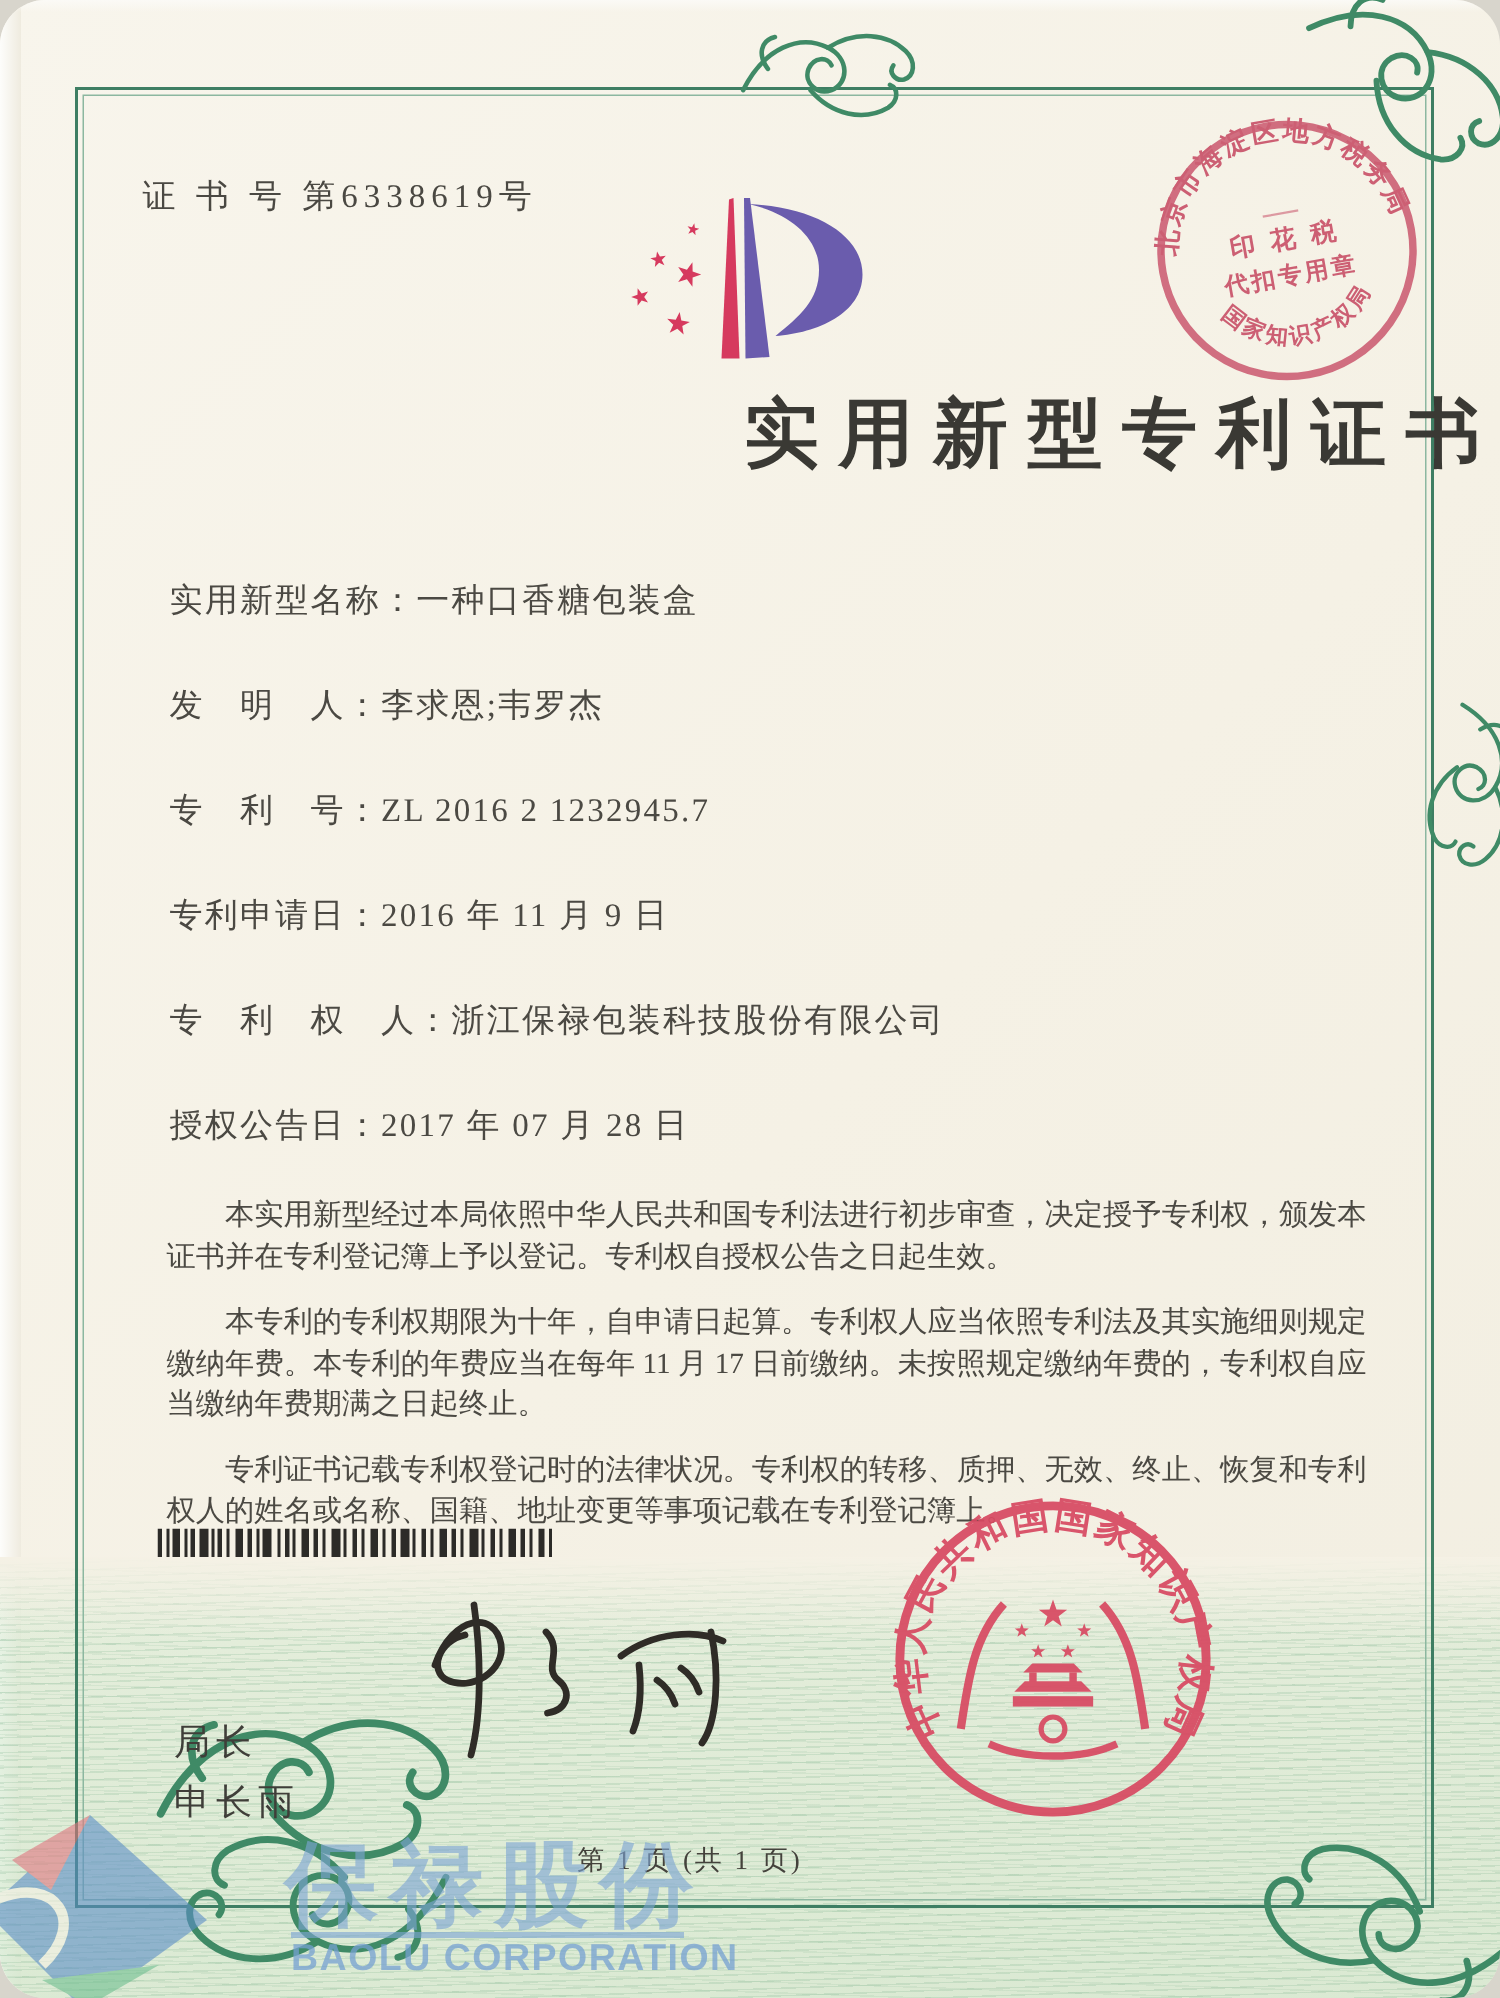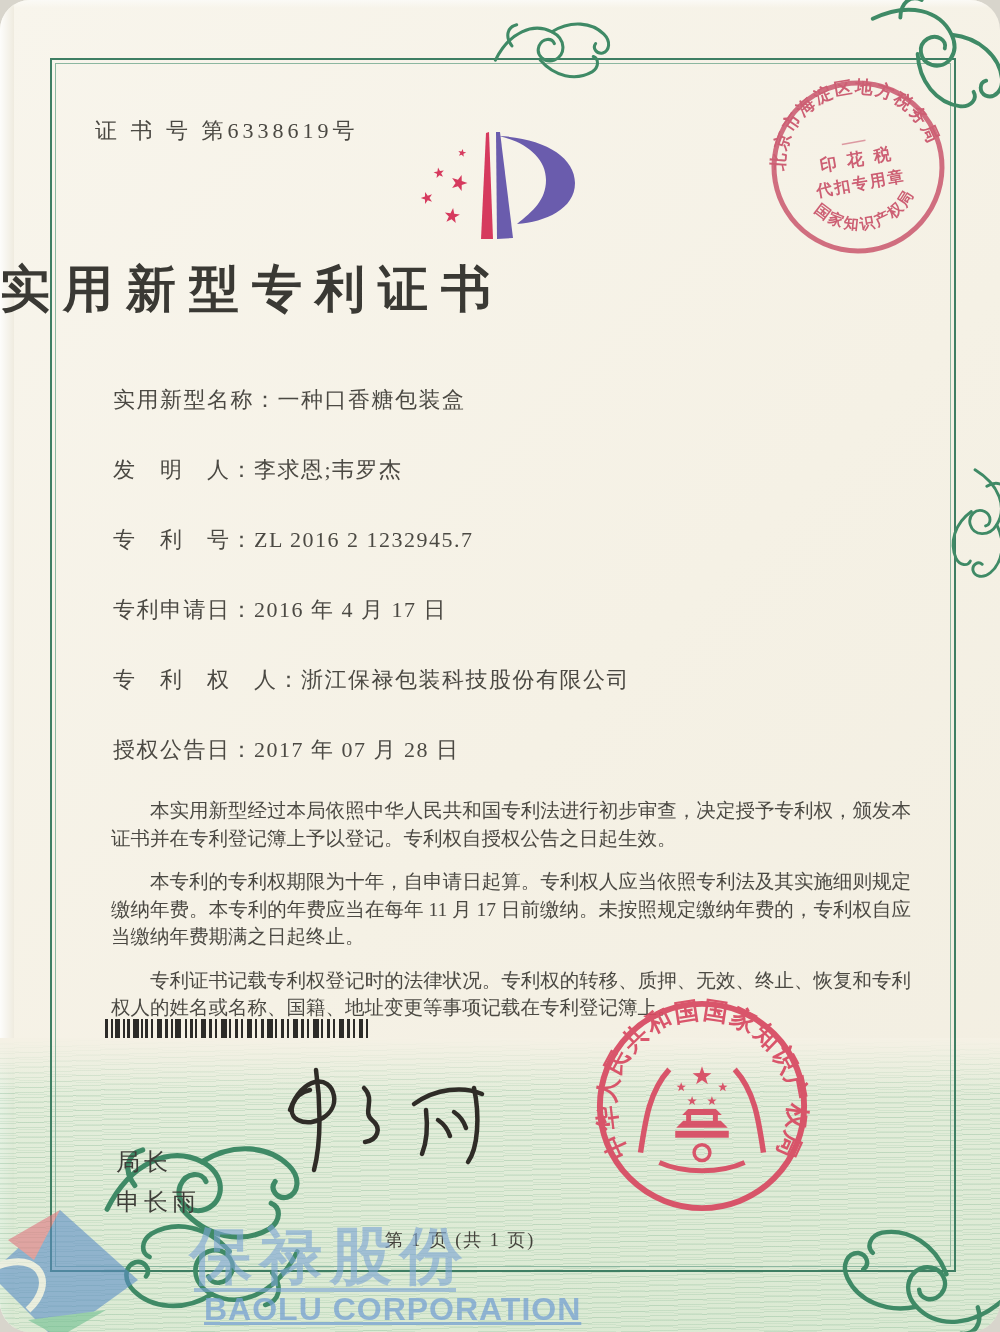--- a/index.html
+++ b/index.html
@@ -30,21 +30,21 @@
 
   .ornament{position:absolute;z-index:3;color:#3f8a66;}
 
   .cert-no{position:absolute;left:95px;top:116px;z-index:4;
     font-size:22px;letter-spacing:4px;color:#4a4842;}
 
   .logo{position:absolute;left:382px;top:112px;z-index:4;}
 
   .tax-stamp{position:absolute;left:763px;top:72px;z-index:5;transform:rotate(-10deg);opacity:.92;}
 
-  .title{position:absolute;left:0;right:0;top:256px;z-index:4;text-align:left;
+  .title{position:absolute;left:0;right:0;top:256px;z-index:4;text-align:right;
     font-size:50px;font-weight:700;letter-spacing:13px;color:#3a3934;}
 
   .field{position:absolute;left:113px;z-index:4;font-size:22px;letter-spacing:1.5px;color:#4b4943;white-space:nowrap;}
 
   .body-text{position:absolute;left:95px;width:832px;top:781px;z-index:4;
     font-size:19.5px;line-height:27.5px;color:#4b4943;text-align:justify;}
   .body-text p{margin:16px;text-indent:2em;}
 
   .barcode{position:absolute;left:105px;top:1019px;z-index:4;}
 
@@ -56,21 +56,21 @@
   .seal{position:absolute;left:588px;top:992px;z-index:5;opacity:.93;}
   .seal-date{position:absolute;left:606px;top:1165px;z-index:6;
     font-size:22px;letter-spacing:3px;color:#47443d;white-space:nowrap;}
 
   .page-num{position:absolute;left:60px;width:800px;top:1228px;z-index:4;
     text-align:center;font-size:18px;letter-spacing:2px;color:#44423c;}
 
   .wm{z-index:7;position:absolute;font-family:"Liberation Sans","DejaVu Sans",sans-serif;font-weight:700;margin-left:44px;}
   .wm-cn{left:146px;top:1214px;font-size:62px;letter-spacing:8px;color:rgba(125,165,212,0.62);white-space:nowrap;}
   .wm-line{left:150px;top:1288px;width:262px;height:4px;background:rgba(125,165,212,0.62);}
-  .wm-en{left:160px;top:1291px;font-size:32px;letter-spacing:1px;color:rgba(118,160,210,0.75);white-space:nowrap;text-decoration:underline;}
+  .wm-en{left:150px;top:1291px;font-size:25px;letter-spacing:1px;color:rgba(118,160,210,0.75);white-space:nowrap;}
   .wm-logo{position:absolute;left:-12px;top:1202px;z-index:7;}
 </style>
 </head>
 <body>
 
 <div class="page">
 
   <svg width="0" height="0" style="position:absolute" aria-hidden="true">
     <defs>
       <path id="star5" d="M0,-10 L2.35,-3.24 L9.51,-3.09 L3.8,1.24 L5.88,8.09 L0,4 L-5.88,8.09 L-3.8,1.24 L-9.51,-3.09 L-2.35,-3.24 Z"></path>
@@ -141,21 +141,21 @@
     <text x="95" y="93" text-anchor="middle" font-size="17" letter-spacing="3" fill="#c9536a" font-weight="bold">印 花 税</text>
     <text x="95" y="117" text-anchor="middle" font-size="16" letter-spacing="2" fill="#c9536a" font-weight="bold">代扣专用章</text>
     <path d="M83,70 L107,70" stroke="#c9536a" stroke-width="1.5" opacity=".6"></path>
   </svg>
 
   <div class="title">实用新型专利证书</div>
 
   <div class="field" style="top:385px">实用新型名称：一种口香糖包装盒</div>
   <div class="field" style="top:455px">发　明　人：李求恩;韦罗杰</div>
   <div class="field" style="top:525px">专　利　号：ZL 2016 2 1232945.7</div>
-  <div class="field" style="top:595px">专利申请日：2016 年 4 月 17 日</div>
+  <div class="field" style="top:595px">专利申请日：2016 年 11 月 9 日</div>
   <div class="field" style="top:665px">专　利　权　人：浙江保禄包装科技股份有限公司</div>
   <div class="field" style="top:735px">授权公告日：2017 年 07 月 28 日</div>
 
   <div class="body-text">
     <p>本实用新型经过本局依照中华人民共和国专利法进行初步审查，决定授予专利权，颁发本证书并在专利登记簿上予以登记。专利权自授权公告之日起生效。</p>
     <p>本专利的专利权期限为十年，自申请日起算。专利权人应当依照专利法及其实施细则规定缴纳年费。本专利的年费应当在每年 11 月 17 日前缴纳。未按照规定缴纳年费的，专利权自应当缴纳年费期满之日起终止。</p>
     <p>专利证书记载专利权登记时的法律状况。专利权的转移、质押、无效、终止、恢复和专利权人的姓名或名称、国籍、地址变更等事项记载在专利登记簿上。</p>
   </div>
 
   <svg class="barcode" width="266" height="19" viewBox="0 0 266 19">

